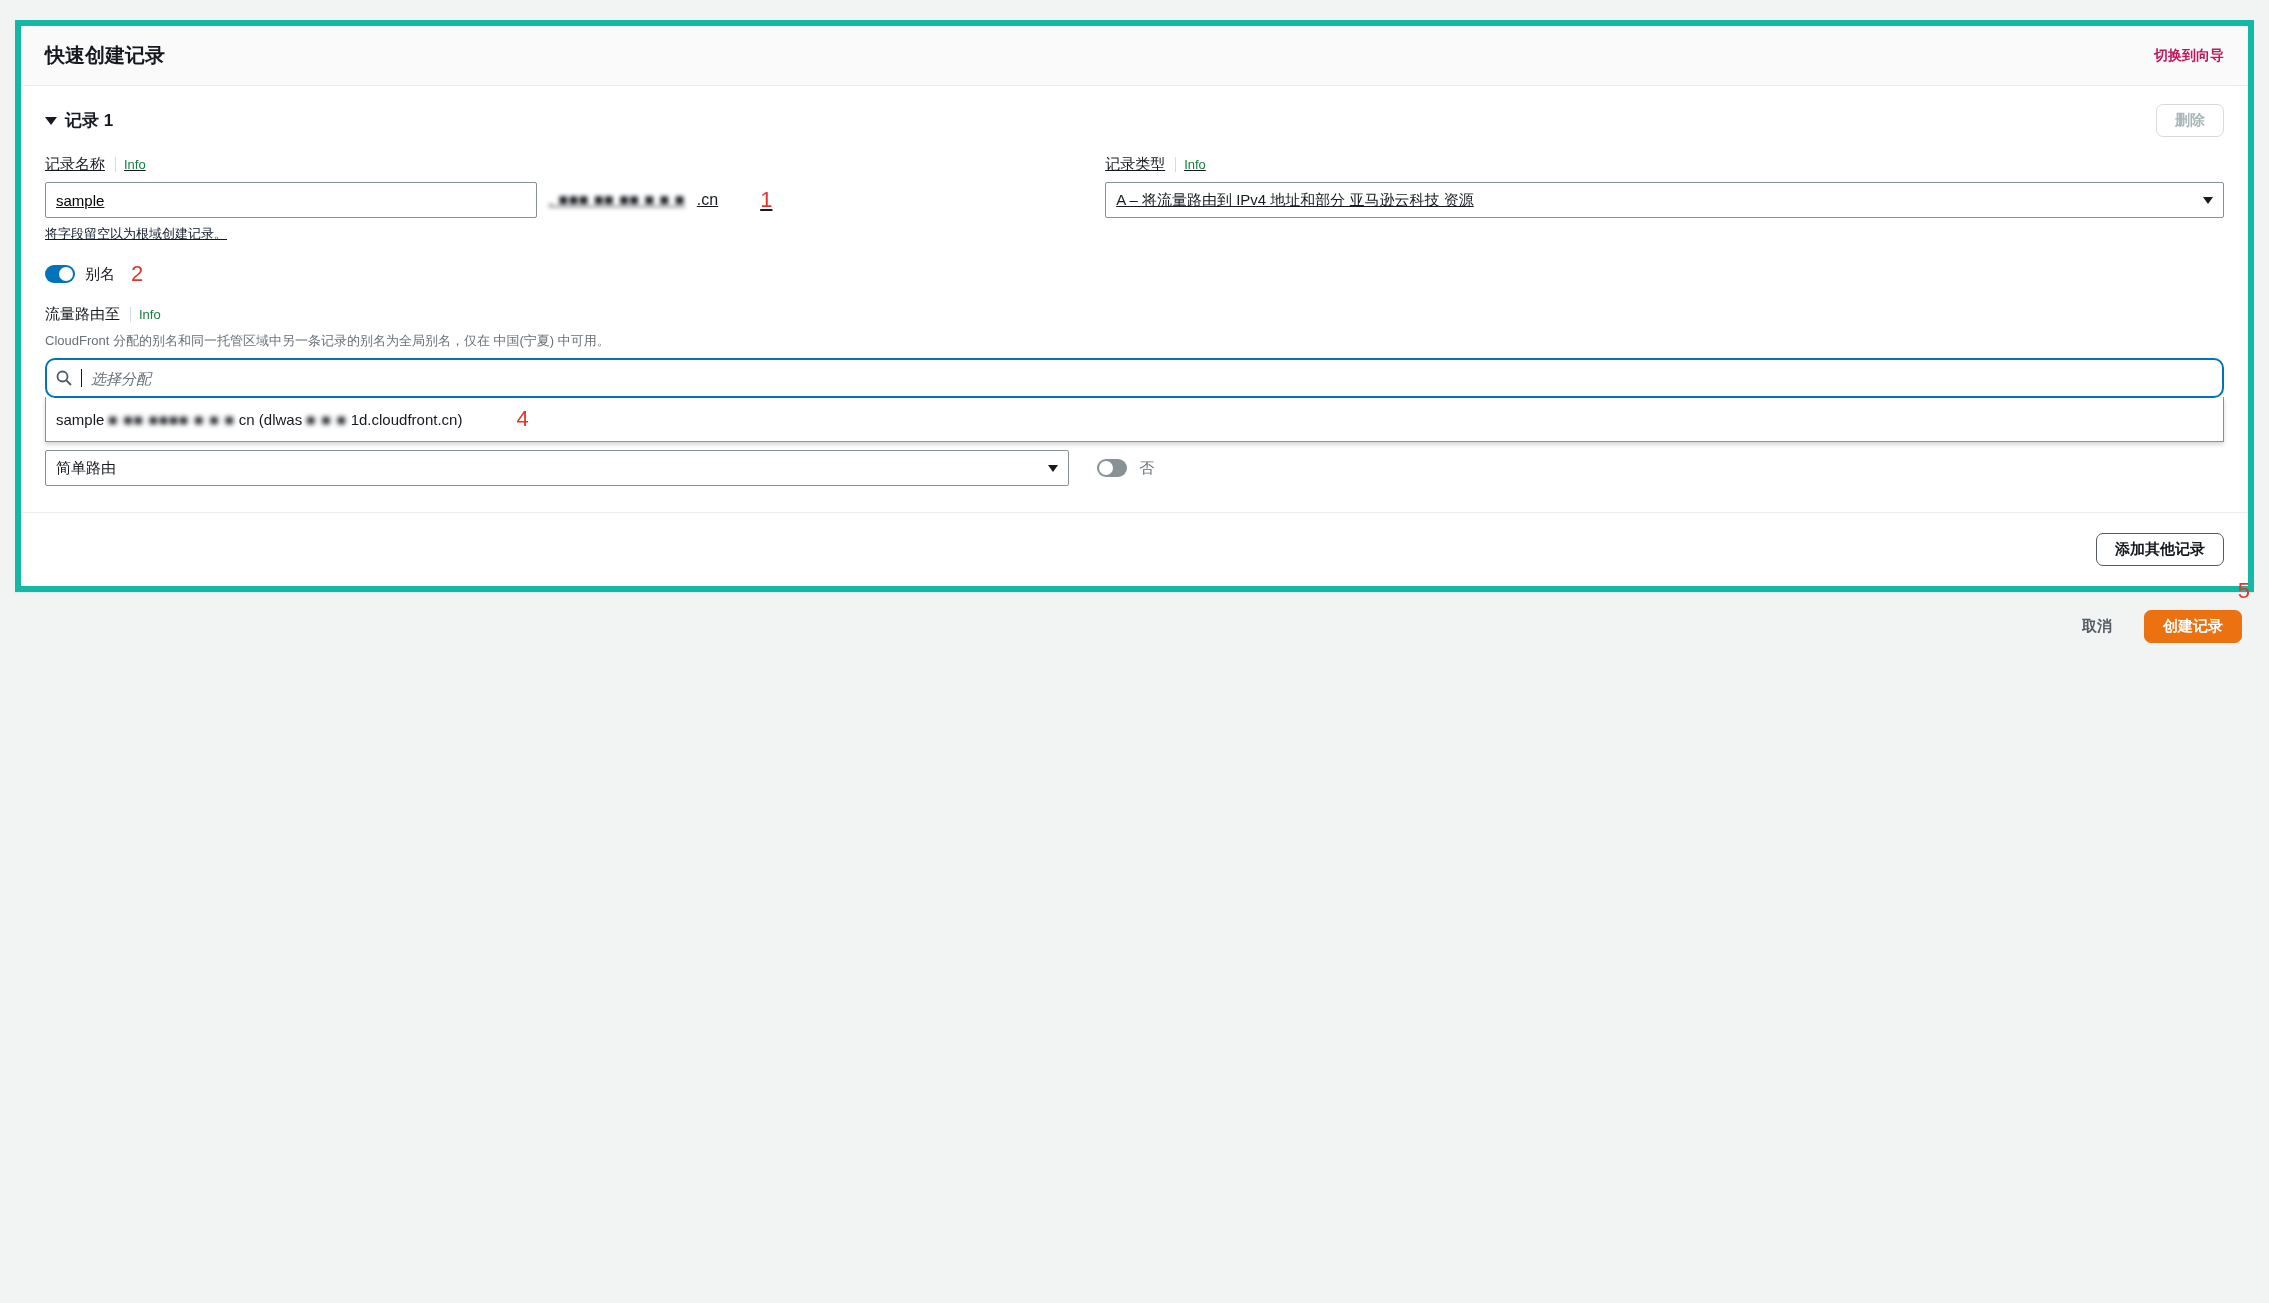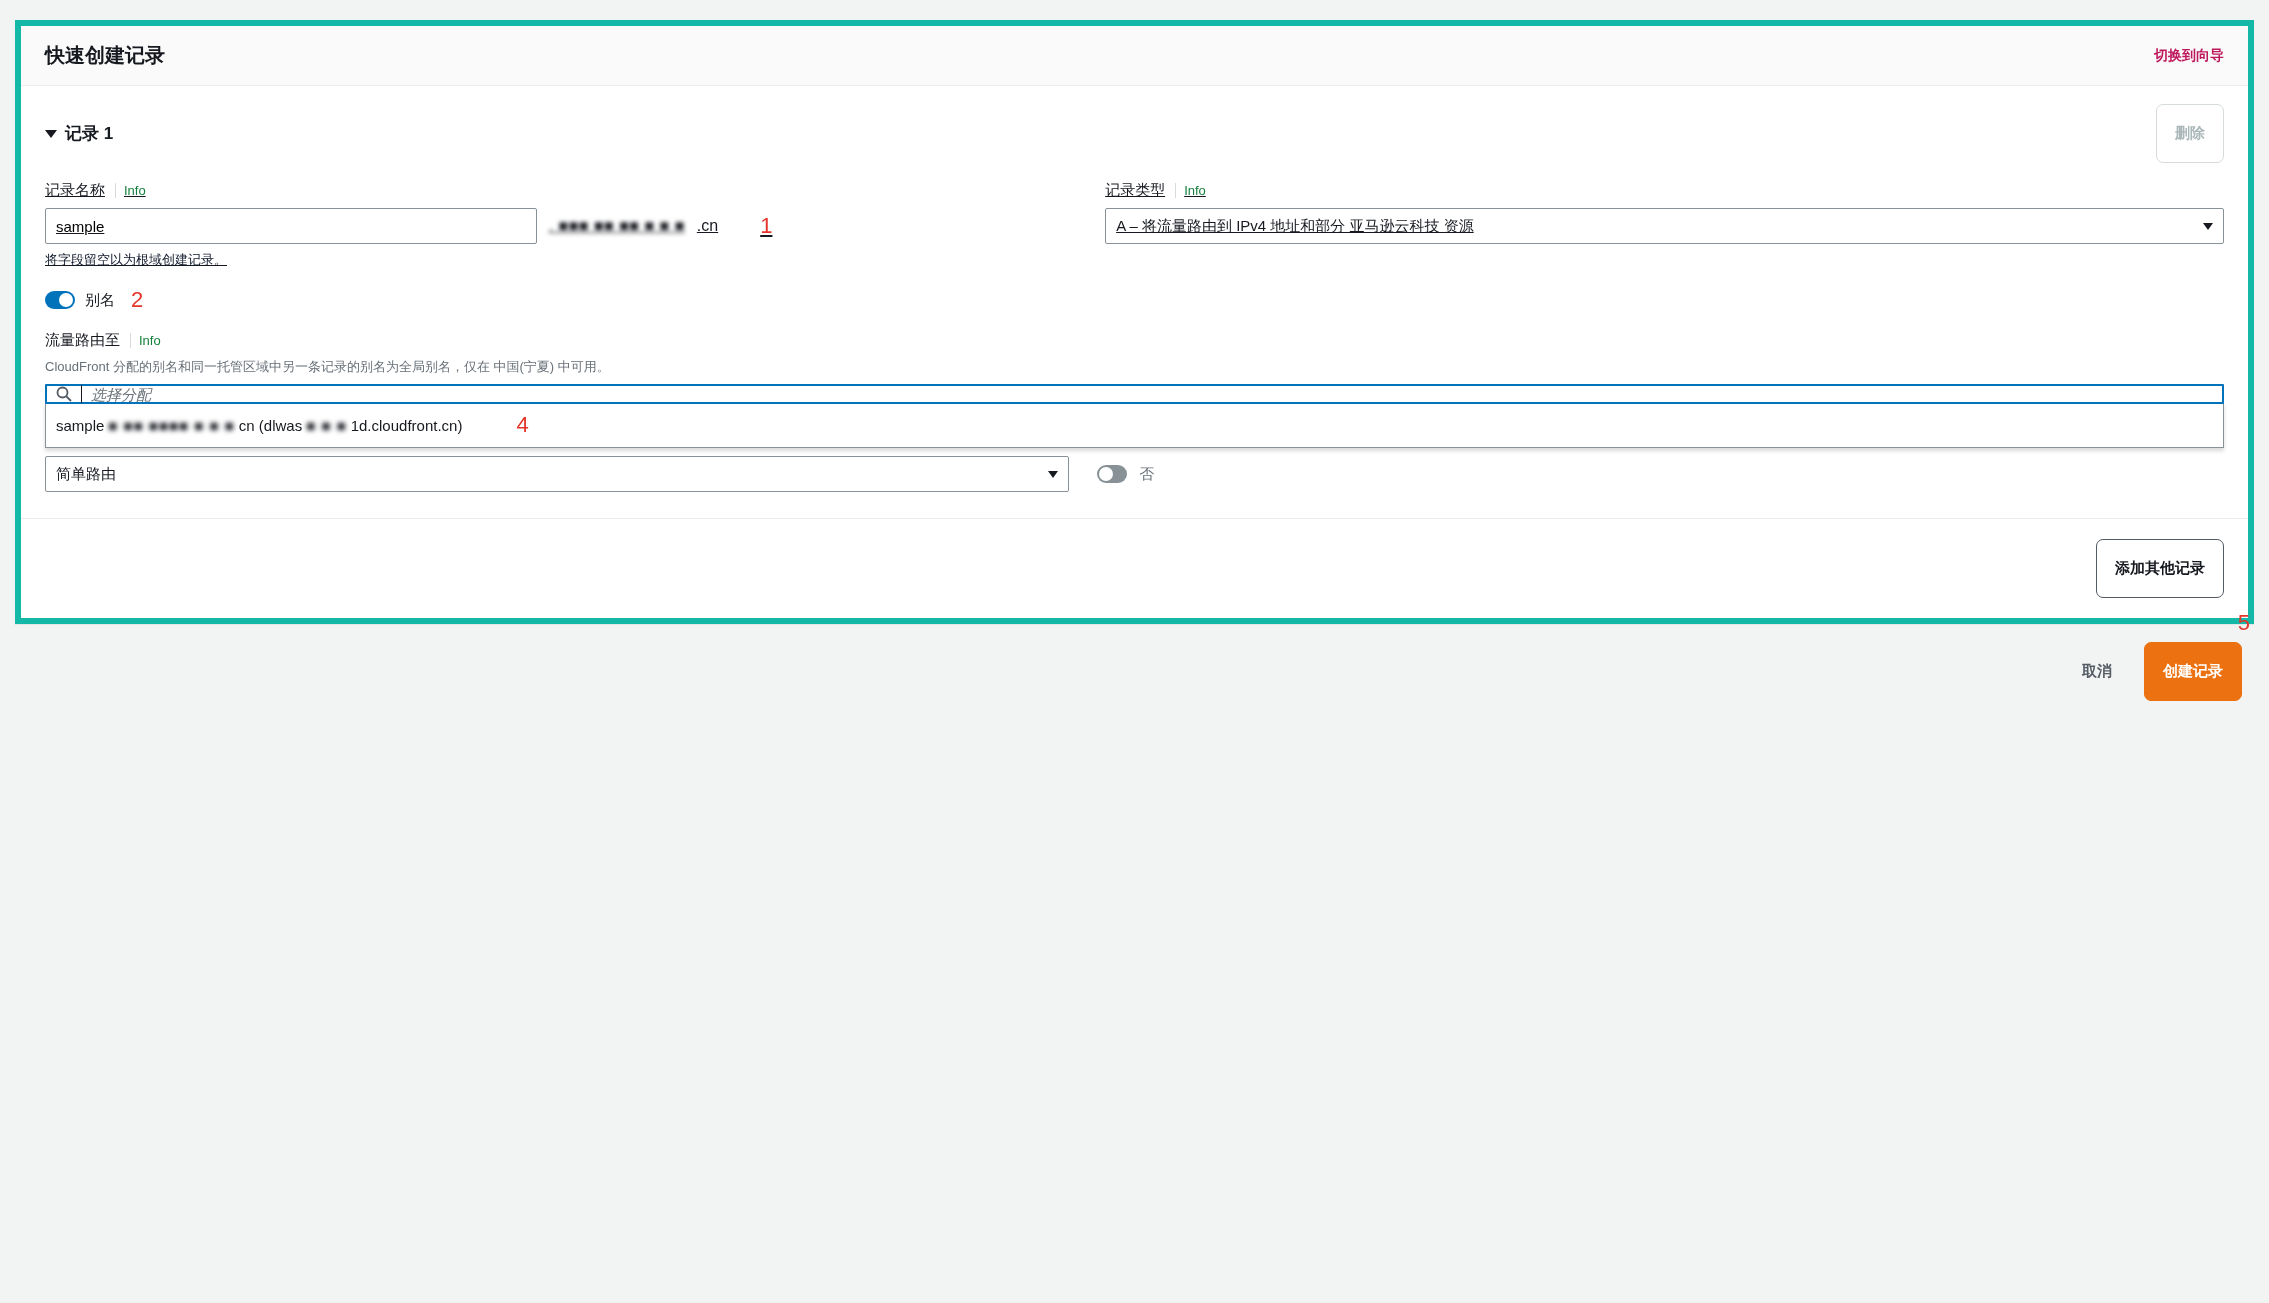--- a/index.html
+++ b/index.html
@@ -61,21 +61,21 @@
   border-top: 8px solid #16191f;
 }
 .record-title {
   font-size: 17px;
   font-weight: 700;
 }
 .btn {
   background: #fff;
   border: 1px solid #545b64;
   border-radius: 7px;
-  padding: 19px 18px;
+  padding: 6px 18px;
   font-size: 15px;
   font-weight: 700;
   cursor: pointer;
   color: #16191f;
 }
 .btn.disabled {
   border-color: #d5dbdb;
   color: #aab7b8;
   cursor: not-allowed;
 }
@@ -218,23 +218,23 @@
 .route-section {
   margin-bottom: 8px;
 }
 .route-selects {
   display: flex;
   flex-direction: column;
   gap: 10px;
 }
 .search-combo {
   position: relative;
-  height: 20px;
+  height: 40px;
   border: 2px solid #0073bb;
-  border-radius: 1px;
+  border-radius: 10px;
   display: flex;
   align-items: center;
   padding: 0 9px;
   background: #fff;
   gap: 9px;
 }
 .search-icon-svg {
   flex-shrink: 0;
 }
 .search-input {

